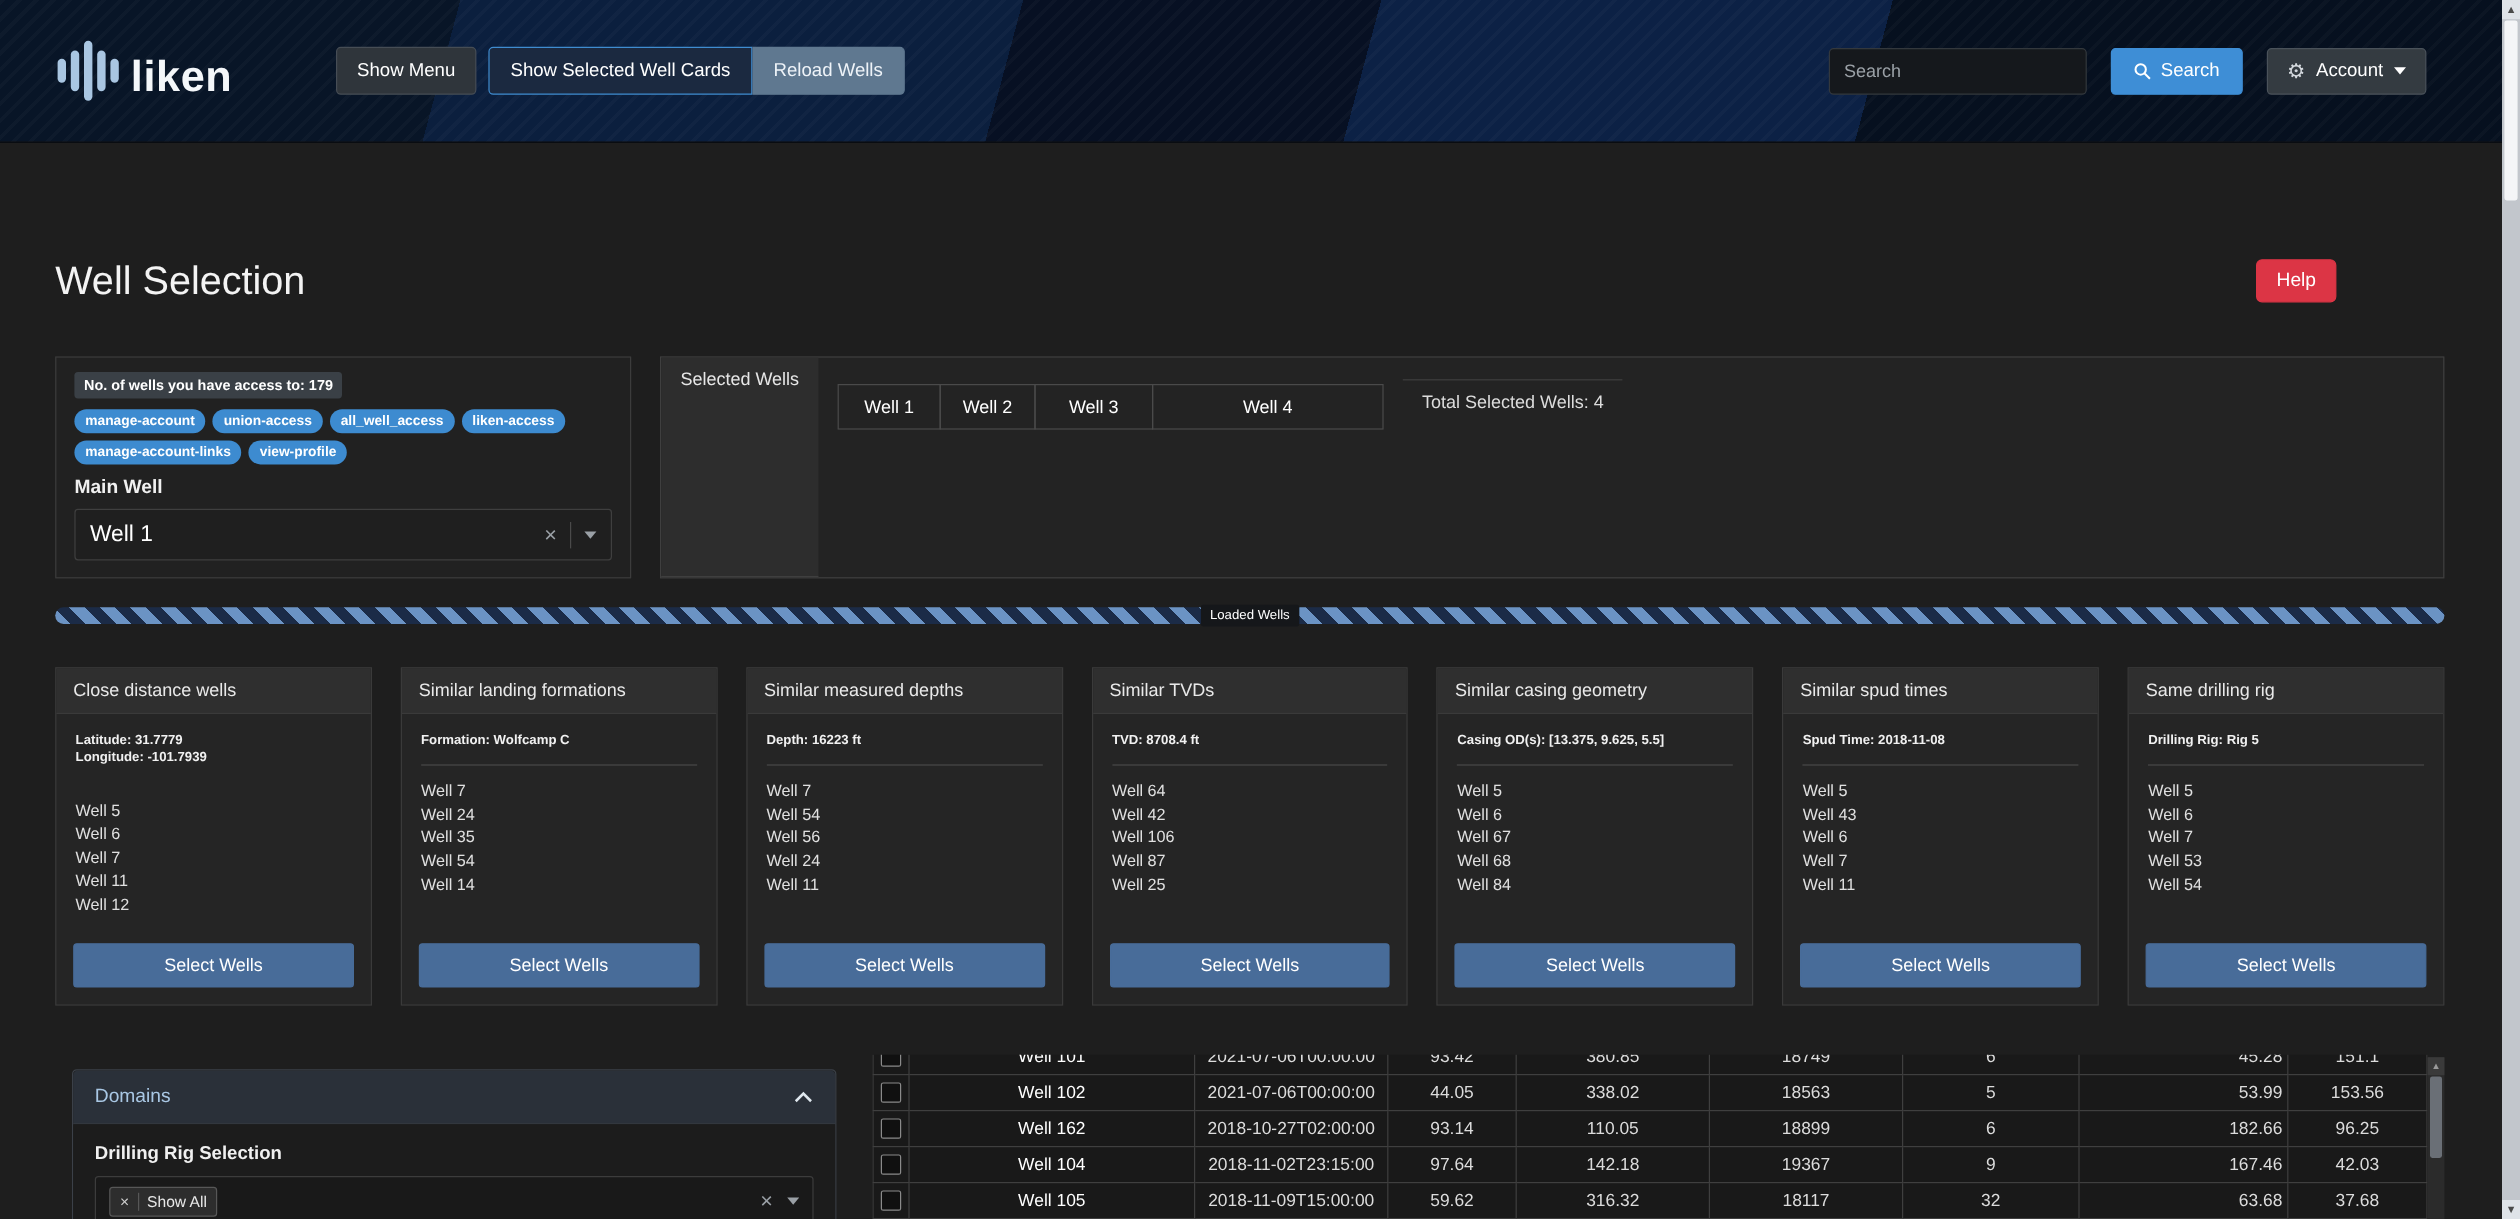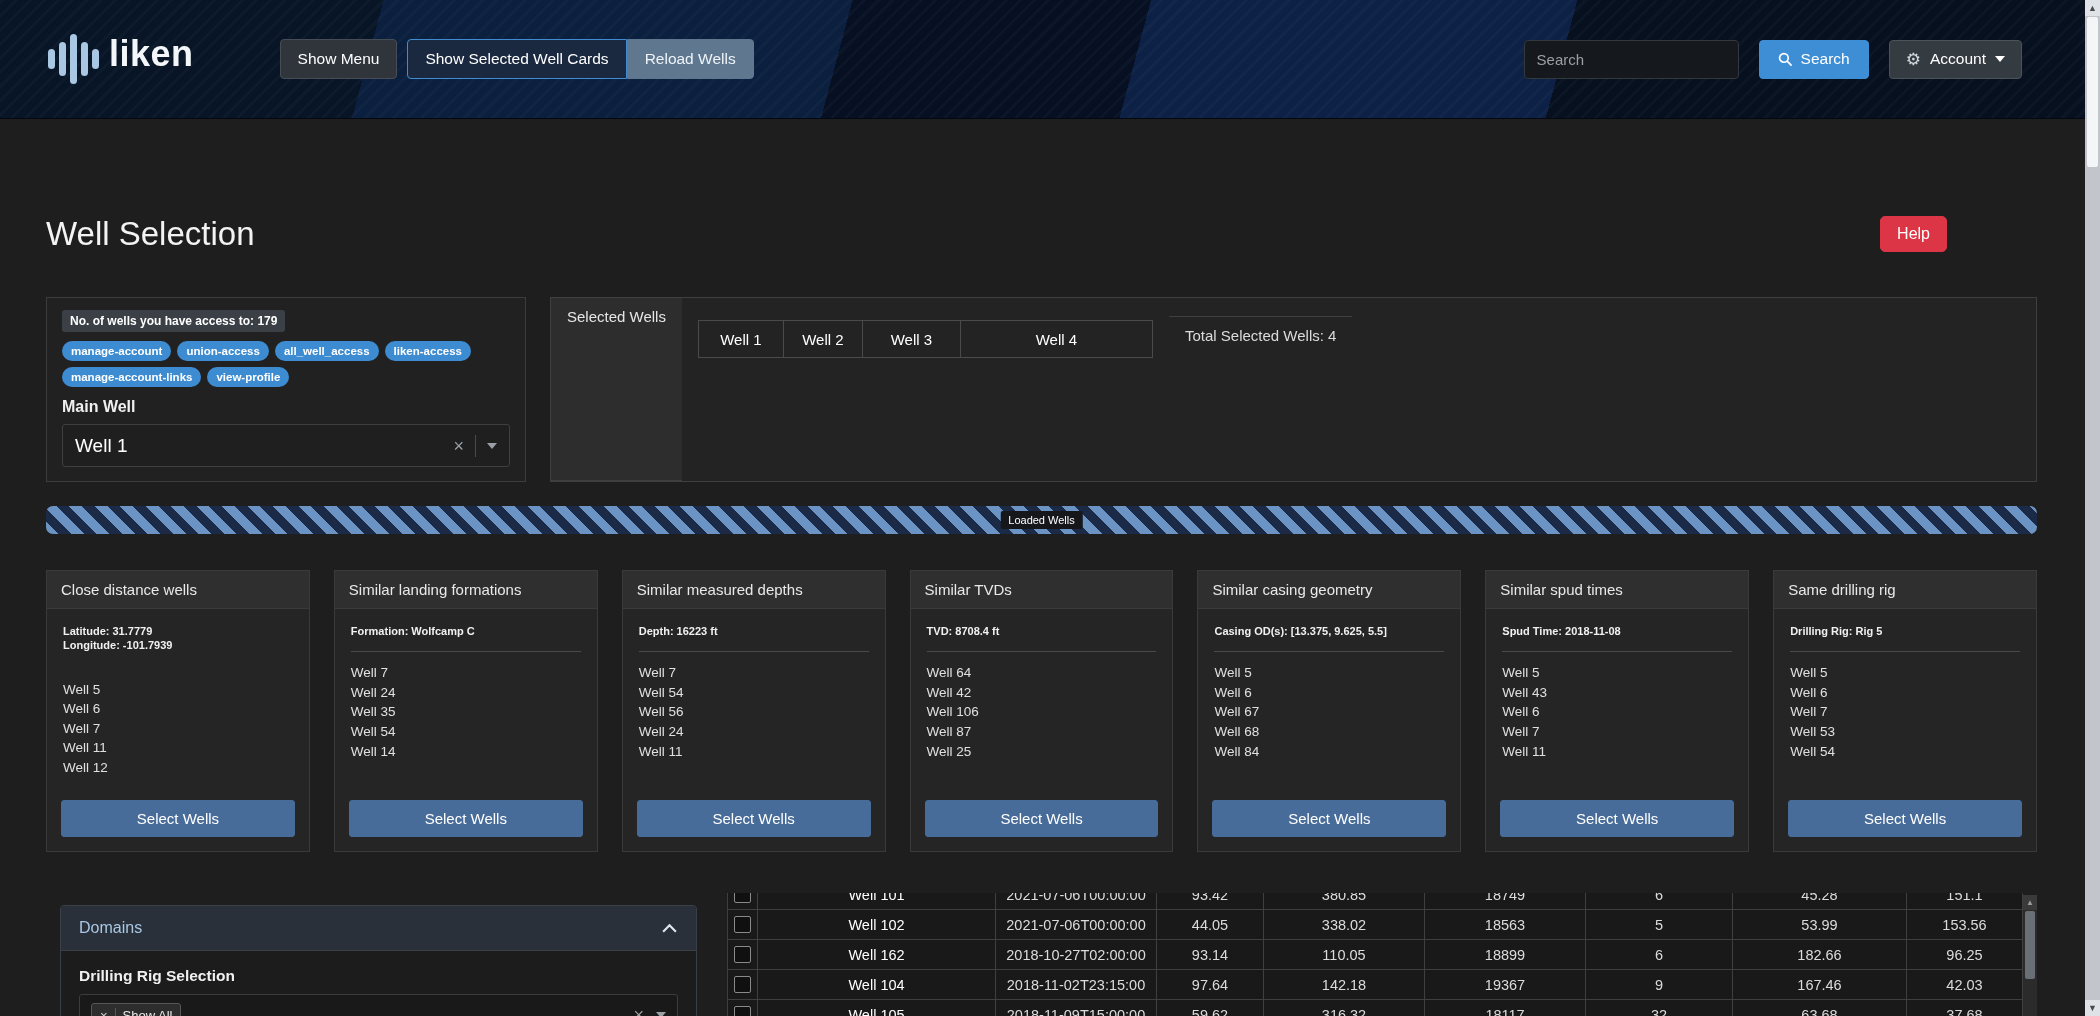--- a/index.html
+++ b/index.html
@@ -16,21 +16,21 @@
     background:
       linear-gradient(105deg, #081527 0%, #081527 18%, #0b1f3e 18%, #0b1f3e 40%,
         #071023 40%, #071023 54%, #0c2145 54%, #0c2145 74%, #06101f 74%, #06101f 100%);
     border-bottom: 1px solid #05090f;
   }
   .navbar::after{
     content:""; position:absolute; inset:0; pointer-events:none;
     background: repeating-linear-gradient(135deg, rgba(255,255,255,.025) 0 3px, transparent 3px 10px);
   }
   .navbar > * { position: relative; z-index: 1; }
-  .brand { display:flex; align-items:flex-start; gap:10px; cursor:pointer; }
+  .brand { display:flex; align-items:flex-end; gap:10px; cursor:pointer; }
   .logo-bars { display:flex; align-items:center; gap:4px; height:52px; }
   .logo-bars i { display:block; width:7px; border-radius:4px; background:#a9c6e2; }
   .logo-bars i:nth-child(1){height:20px;} .logo-bars i:nth-child(2){height:34px;}
   .logo-bars i:nth-child(3){height:50px;} .logo-bars i:nth-child(4){height:34px;}
   .logo-bars i:nth-child(5){height:20px;}
   .brand-text { font-size:36px; font-weight:bold; color:#f4f7fa; letter-spacing:.5px; }
 
   .nav-buttons { display:flex; align-items:center; margin-left:86px; }
   .nav-item { font-family:inherit; font-size:15.5px; padding:10px 17px; border-radius:4px; cursor:pointer; }
   .nav-dark { background:#2f353b; border:1px solid #464d55; color:#fff; margin-right:10px; }
@@ -91,21 +91,21 @@
   .sp-tabs { display:flex; padding:22px 16px 0; }
   .sw-tab {
     border:1px solid #4a4a4a; margin-left:-1px; height:38px; display:flex; align-items:center; justify-content:center;
     font-size:15px; color:#fff; cursor:pointer; background:transparent;
   }
   .sw-tab:first-child { margin-left:0; }
   .sp-total { margin-top:18px; border-top:1px solid #3f3f3f; padding:10px 16px; font-size:15px; color:#dcdcdc; }
 
   
   .loader {
-    position:relative; margin-top:24px; height:28px; border-radius:7px;
+    position:relative; margin-top:24px; height:14px; border-radius:7px;
     background: repeating-linear-gradient(45deg, #6b93c4 0 9px, #1b2b47 9px 18px);
   }
   .loader-label {
     position:absolute; left:50%; top:50%; transform:translate(-50%,-50%);
     background:#15171a; color:#fff; font-size:11px; padding:3px 8px; border-radius:2px; white-space:nowrap;
   }
 
   
   .cards-row { margin-top:36px; display:flex; gap:24px; }
   .card { flex:1; min-height:282px; background:#252525; border:1px solid #3a3a3a; display:flex; flex-direction:column; }
@@ -146,21 +146,21 @@
   
   .table-wrap { position:relative; flex:1; height:180px; }
   .table-clip { overflow:hidden; height:100%; margin-right:14px; }
   table { border-collapse:collapse; width:100%; margin-top:-14px; table-layout:fixed; background:#191919; }
   td { border:1px solid #3f3f3f; height:30px; font-size:14.5px; color:#dcdcdc; text-align:center; padding:0 4px;
        white-space:nowrap; overflow:hidden; }
   .c-check { width:30px; }
   .c-name  { width:238px; color:#ffffff; }
   .c-date  { width:161px; }
   .c-num.v1{ width:107px; } .c-num.v2{ width:161px; } .c-num.v3{ width:161px; }
-  .c-num.v4{ width:147px; } .c-num.v5{ width:174px; }
+  .c-num.v4{ width:147px; } .c-num.v5{ width:174px;text-align:right; }
   .checkbox { display:inline-block; width:17px; height:17px; background:#101010; border:1px solid #8a8a8a; border-radius:2px; vertical-align:middle; cursor:pointer; }
 
   .table-scrollbar { position:absolute; right:0; top:2px; bottom:0; width:14px; background:#2b2b2b; }
   .table-scrollbar .sb-arrow { height:15px; background:#3a3a3a; color:#9a9a9a; font-size:8px; display:flex; align-items:center; justify-content:center; }
   .table-scrollbar .sb-thumb { position:absolute; top:16px; left:2px; right:2px; height:68px; background:#6a6f76; border-radius:2px; }
 
   
   .page-scrollbar { position:absolute; right:0; top:0; width:15px; height:100%; background:#c2c6cc; z-index:5; }
   .page-scrollbar .ps-arrow { height:16px; background:#dfe3e8; color:#4a4a4a; font-size:9px; display:flex; align-items:center; justify-content:center; }
   .page-scrollbar .ps-arrow.bottom { position:absolute; bottom:0; left:0; right:0; }

